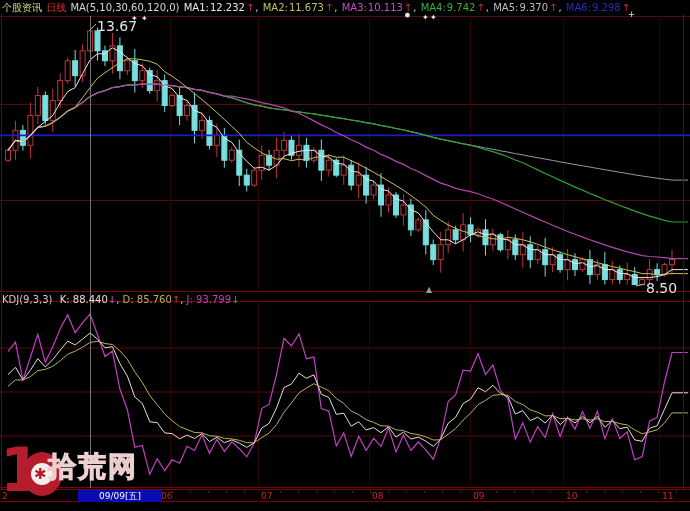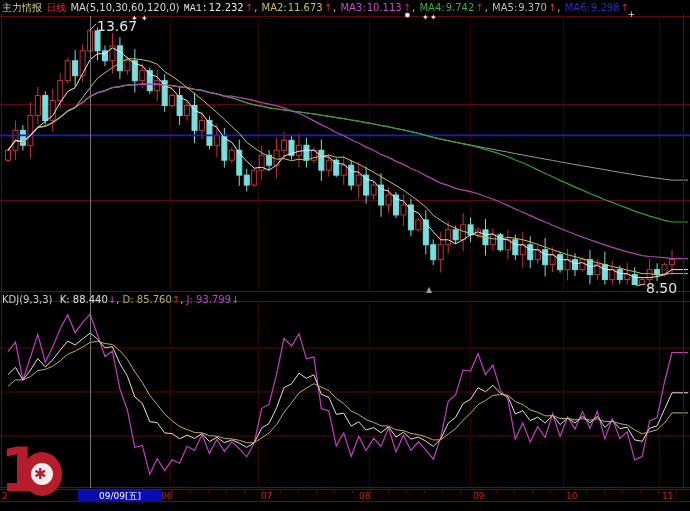--- a/index.html
+++ b/index.html
@@ -238,24 +238,24 @@
       <polyline points="8.0,150.3 15.5,140.3 22.9,142.0 30.4,135.4 37.8,127.4 45.3,126.2 52.8,122.6 60.2,117.3 67.7,111.0 75.1,107.5 82.6,102.3 90.1,96.4 97.5,92.9 105.0,90.6 112.4,87.6 119.9,86.6 127.4,85.0 134.8,84.8 142.3,84.1 149.8,84.4 157.2,84.2 164.7,85.2 172.1,85.6 179.6,86.9 187.1,87.6 194.5,89.3 202.0,90.4 209.4,92.4 216.9,93.9 224.4,96.1 231.8,97.8 239.3,100.2 246.7,102.8 254.2,104.8 261.7,106.2 269.1,107.9 276.6,109.0 284.0,109.8 291.5,111.0 299.0,111.9 306.4,113.0 313.9,113.9 321.3,115.2 328.8,116.3 336.3,117.6 343.7,118.6 351.2,120.0 358.7,121.2 366.1,122.7 373.6,123.9 381.0,125.5 388.5,126.8 396.0,128.5 403.4,129.9 410.9,131.7 418.3,133.3 425.8,135.3 433.3,137.4 440.7,139.2 448.2,140.7 455.6,142.2 463.1,143.8 470.6,145.3 478.0,147.2 485.5,149.7 492.9,151.6 500.4,154.1 507.9,156.7 515.3,160.0 522.8,162.8 530.2,166.3 537.7,169.9 545.2,173.5 552.6,176.7 560.1,180.4 567.6,183.6 575.0,187.1 582.5,190.1 589.9,193.5 597.4,196.4 604.9,199.7 612.3,202.4 619.8,205.5 627.2,208.1 634.7,211.1 642.2,213.6 649.6,216.1 657.1,218.2 664.5,220.4 672.0,222.0 688.0,222.0" fill="none" stroke="#30a030" stroke-width="1.2"></polyline>
       <polyline points="8.0,150.3 15.5,140.3 22.9,142.0 30.4,135.4 37.8,127.4 45.3,126.2 52.8,122.6 60.2,117.3 67.7,111.0 75.1,107.5 82.6,102.3 90.1,96.4 97.5,92.9 105.0,90.6 112.4,87.6 119.9,86.6 127.4,85.0 134.8,84.8 142.3,84.1 149.8,84.4 157.2,84.2 164.7,85.2 172.1,85.6 179.6,86.9 187.1,87.6 194.5,89.3 202.0,90.4 209.4,92.4 216.9,93.9 224.4,96.1 231.8,96.1 239.3,97.6 246.7,98.9 254.2,100.7 261.7,102.7 269.1,104.2 276.6,105.8 284.0,107.8 291.5,111.0 299.0,113.3 306.4,117.0 313.9,120.9 321.3,124.9 328.8,128.2 336.3,132.5 343.7,135.7 351.2,139.8 358.7,143.0 366.1,147.1 373.6,150.3 381.0,154.4 388.5,157.4 396.0,161.4 403.4,164.4 410.9,168.5 418.3,171.5 425.8,175.6 433.3,179.4 440.7,183.1 448.2,185.4 455.6,188.4 463.1,190.1 470.6,191.7 478.0,193.7 485.5,196.7 492.9,199.0 500.4,202.3 507.9,205.6 515.3,209.0 522.8,212.3 530.2,215.6 537.7,218.9 545.2,222.0 552.6,225.2 560.1,228.3 567.6,231.5 575.0,234.3 582.5,237.1 589.9,239.8 597.4,242.4 604.9,244.9 612.3,247.4 619.8,249.6 627.2,251.9 634.7,253.7 642.2,255.7 649.6,256.5 657.1,257.0 664.5,257.7 672.0,258.7 688.0,258.7" fill="none" stroke="#b048b0" stroke-width="1.2"></polyline>
       <polyline points="8.0,150.3 15.5,140.3 22.9,142.0 30.4,135.4 37.8,127.4 45.3,126.2 52.8,122.6 60.2,117.3 67.7,111.0 75.1,107.5 82.6,97.6 90.1,87.6 97.5,78.2 105.0,72.7 112.4,67.7 119.9,62.7 127.4,58.8 134.8,58.8 142.3,59.8 149.8,61.3 157.2,64.2 164.7,71.7 172.1,76.2 179.6,81.6 187.1,87.6 194.5,93.6 202.0,99.5 209.4,106.0 216.9,112.5 224.4,119.4 231.8,126.4 239.3,133.4 246.7,142.3 254.2,147.8 261.7,152.8 269.1,156.2 276.6,159.2 284.0,158.7 291.5,160.7 299.0,159.2 306.4,160.2 313.9,157.7 321.3,156.2 328.8,155.2 336.3,157.2 343.7,157.2 351.2,160.7 358.7,164.2 366.1,168.2 373.6,172.2 381.0,176.6 388.5,181.1 396.0,185.6 403.4,190.1 410.9,195.5 418.3,201.0 425.8,207.0 433.3,215.4 440.7,220.4 448.2,224.9 455.6,228.3 463.1,231.3 470.6,233.3 478.0,235.8 485.5,237.3 492.9,238.8 500.4,239.3 507.9,237.3 515.3,238.3 522.8,239.8 530.2,241.8 537.7,244.3 545.2,247.2 552.6,249.7 560.1,252.2 567.6,254.7 575.0,256.7 582.5,258.7 589.9,260.7 597.4,262.7 604.9,264.6 612.3,266.6 619.8,268.1 627.2,270.1 634.7,271.6 642.2,273.6 649.6,273.6 657.1,275.1 664.5,274.1 672.0,273.6 688.0,273.6" fill="none" stroke="#c8c060" stroke-width="1"></polyline>
       <polyline points="8.0,150.3 15.5,140.3 22.9,142.0 30.4,135.4 37.8,127.4 45.3,121.4 52.8,115.5 60.2,102.5 67.7,91.6 75.1,87.6 82.6,73.7 90.1,59.8 97.5,53.8 105.0,53.8 112.4,47.8 119.9,51.8 127.4,57.8 134.8,63.7 142.3,65.7 149.8,74.7 157.2,76.7 164.7,85.6 172.1,88.6 179.6,97.6 187.1,100.5 194.5,110.5 202.0,113.5 209.4,123.4 216.9,127.4 224.4,138.3 231.8,142.3 239.3,153.3 246.7,161.2 254.2,168.2 261.7,167.2 269.1,170.2 276.6,165.2 284.0,156.2 291.5,153.3 299.0,151.3 306.4,150.3 313.9,150.3 321.3,156.2 328.8,157.2 336.3,163.2 343.7,164.2 351.2,171.2 358.7,172.2 366.1,179.1 373.6,181.1 381.0,189.1 388.5,191.0 396.0,199.0 403.4,201.0 410.9,209.9 418.3,212.9 425.8,222.9 433.3,231.8 440.7,239.8 448.2,239.8 455.6,243.8 463.1,239.8 470.6,234.8 478.0,231.8 485.5,234.8 492.9,233.8 500.4,238.8 507.9,239.8 515.3,244.8 522.8,244.8 530.2,249.7 537.7,249.7 545.2,254.7 552.6,254.7 560.1,259.7 567.6,259.7 575.0,263.7 582.5,262.7 589.9,266.6 597.4,265.6 604.9,269.6 612.3,269.6 619.8,273.6 627.2,273.6 634.7,277.6 642.2,277.6 649.6,277.6 657.1,276.6 664.5,274.6 672.0,269.6 688.0,269.6" fill="none" stroke="#e8e8e8" stroke-width="1"></polyline>
       <line x1="90" y1="30" x2="96" y2="24" stroke="#bbbbbb" stroke-width="1"></line>
       <line x1="636" y1="286" x2="645" y2="284" stroke="#bbbbbb" stroke-width="1"></line>
       <line x1="0" y1="291.5" x2="690" y2="291.5" stroke="#7a0606" stroke-width="1"></line>
     </svg>
 
   <div class="chart-header">
-    <span style="color:#d8d890;">主力情报</span>
+    <span style="color:#d8d890;">个股资讯</span>
     <span style="color:#e03030;">日线</span>
     <span style="color:#d8d8d8;">MA(5,10,30,60,120,0)</span>
-    <span style="color: rgb(232, 232, 232); font-family: Liberation Mono, monospace;">MA1:</span><span style="color: rgb(232, 232, 232);">12.232</span><span class="arrow-red">↑</span><span class="sep">,</span>
+    <span style="color: rgb(232, 232, 232);">MA1:</span><span style="color: rgb(232, 232, 232);">12.232</span><span class="arrow-red">↑</span><span class="sep">,</span>
     <span style="color: rgb(200, 192, 96);">MA2:</span><span style="color: rgb(200, 192, 96);">11.673</span><span class="arrow-red">↑</span><span class="sep">,</span>
     <span style="color: rgb(201, 79, 201);">MA3:</span><span style="color: rgb(201, 79, 201);">10.113</span><span class="arrow-red">↑</span><span class="sep">,</span>
     <span style="color: rgb(58, 176, 58);">MA4:</span><span style="color: rgb(58, 176, 58);">9.742</span><span class="arrow-red">↑</span><span class="sep">,</span>
     <span style="color: rgb(189, 189, 189);">MA5:</span><span style="color: rgb(189, 189, 189);">9.370</span><span class="arrow-red">↑</span><span class="sep">,</span>
     <span style="color: rgb(42, 42, 200);">MA6:</span><span style="color: rgb(42, 42, 200);">9.298</span><span class="arrow-red">↑</span>
   </div>
 
   <div class="anno" id="anno-high" style="left: 97px; top: 18px;">13.67</div>
   <div class="anno" id="anno-low" style="left: 646px; top: 280px;">8.50</div>
 
@@ -291,21 +291,21 @@
     </svg>
 
   <div class="border-v" style="left:1px;"></div>
   <div class="border-v" style="left:683px;"></div>
 
   <div class="date-axis">
     <span class="year-partial">2</span>
     <div class="cursor-date">09/09[五]</div>
   <span class="month-label" style="left: 161px;">06</span>
       <span class="month-label" style="left: 261px;">07</span>
-      <span class="month-label" style="left: 359px;">08</span>
+      <span class="month-label" style="left: 372px;">08</span>
       <span class="month-label" style="left: 473px;">09</span>
       <span class="month-label" style="left: 566px;">10</span>
       <span class="month-label" style="left: 662px;">11</span>
       <i class="tick" style="left: 172px;"></i>
       <i class="tick" style="left: 190px;"></i>
       <i class="tick" style="left: 208px;"></i>
       <i class="tick" style="left: 226px;"></i>
       <i class="tick" style="left: 244px;"></i>
       <i class="tick" style="left: 262px;"></i>
       <i class="tick" style="left: 280px;"></i>
@@ -334,20 +334,21 @@
     </div>
 
 
   <div class="watermark">
     <span class="wm-one">1</span>
     <span class="wm-zero">
       <span class="wm-zero-inner">
           <span class="wm-cog">✱</span>
         </span>
     </span>
+    <span class="wm-site">拾荒网</span>
   </div>
 
 <div class="cmark" style="left: 131px; top: 14px;">✦</div>
     <div class="cmark" style="left: 141px; top: 14px;">✦</div>
     <div class="cmark" style="left: 404px; top: 11px;">✹</div>
     <div class="cmark" style="left: 422px; top: 13px;">✦</div>
     <div class="cmark" style="left: 430px; top: 13px;">✦</div>
     <div class="cmark" style="left: 628px; top: 10px;">+</div>
   </div>
 

